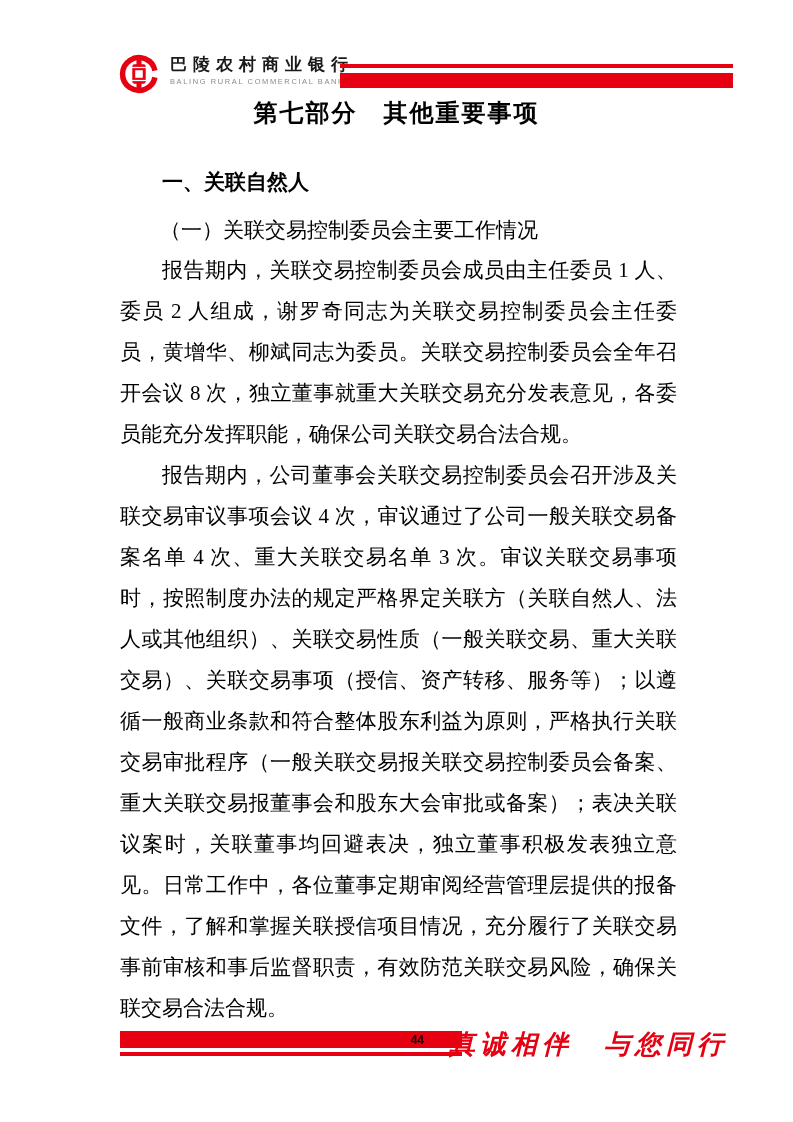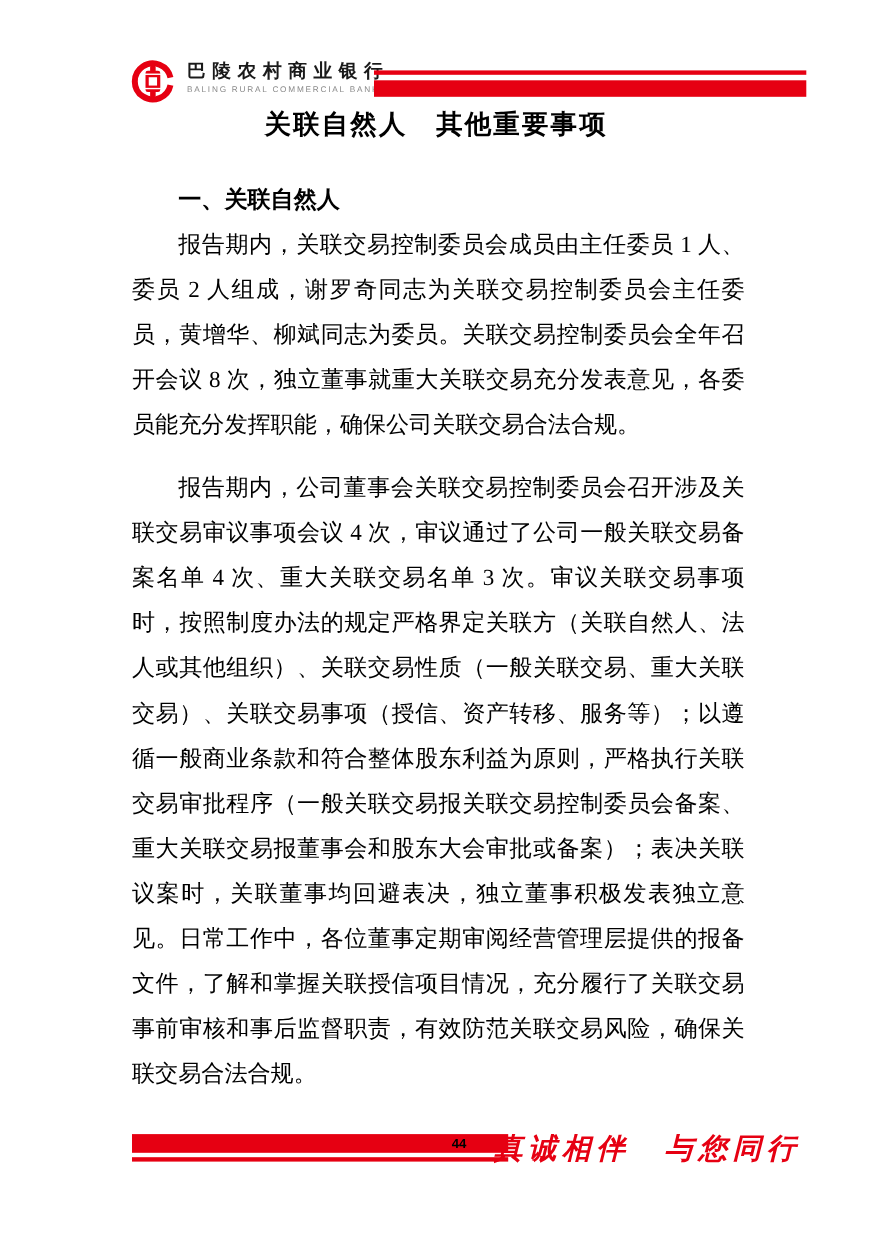--- a/index.html
+++ b/index.html
@@ -76,21 +76,21 @@
     padding-left: 40px;
   }
   .body-par {
     margin-top: 7px;
     font-size: 21px;
     line-height: 41px;
     text-align: justify;
     text-justify: inter-ideograph;
     text-indent: 2em;
   }
-  .body-par + .body-par { margin-top: 16px; }
+  .body-par + .body-par { margin-top: 0; }
 
   
   .footer-bars { position: absolute; left: 120px; top: 1031px; width: 342px; }
   .footer-bar-thick {
     height: 17px; background: var(--accent);
     display: flex; align-items: center; justify-content: flex-end;
     padding-right: 38px;
   }
   .page-number {
     font-family: "Liberation Sans", "DejaVu Sans", sans-serif;
@@ -133,24 +133,25 @@
     <div class="bank-names">
       <div class="bank-name-cn">巴陵农村商业银行</div>
       <div class="bank-name-en">BALING RURAL COMMERCIAL BANK</div>
     </div>
     <div class="header-rule">
       <div class="thin"></div>
       <div class="thick"></div>
     </div>
   </div>
 
-  <div class="doc-title">关联自然人　其他重要事项</div>
+  <div class="doc-title">第七部分　其他重要事项</div>
 
   <div class="body-content">
     <div class="sec-heading">一、关联自然人</div>
+    <div class="sub-heading">（一）关联交易控制委员会主要工作情况</div>
     <p class="body-par">报告期内，关联交易控制委员会成员由主任委员 1 人、委员 2 人组成，谢罗奇同志为关联交易控制委员会主任委员，黄增华、柳斌同志为委员。关联交易控制委员会全年召开会议 8 次，独立董事就重大关联交易充分发表意见，各委员能充分发挥职能，确保公司关联交易合法合规。</p>
     <p class="body-par">报告期内，公司董事会关联交易控制委员会召开涉及关联交易审议事项会议 4 次，审议通过了公司一般关联交易备案名单 4 次、重大关联交易名单 3 次。审议关联交易事项时，按照制度办法的规定严格界定关联方（关联自然人、法人或其他组织）、关联交易性质（一般关联交易、重大关联交易）、关联交易事项（授信、资产转移、服务等）；以遵循一般商业条款和符合整体股东利益为原则，严格执行关联交易审批程序（一般关联交易报关联交易控制委员会备案、重大关联交易报董事会和股东大会审批或备案）；表决关联议案时，关联董事均回避表决，独立董事积极发表独立意见。日常工作中，各位董事定期审阅经营管理层提供的报备文件，了解和掌握关联授信项目情况，充分履行了关联交易事前审核和事后监督职责，有效防范关联交易风险，确保关联交易合法合规。</p>
   </div>
 
   <div class="footer-bars">
     <div class="footer-bar-thick">
       <span class="page-number">44</span>
     </div>
     <div class="footer-bar-thin"></div>
   </div>

